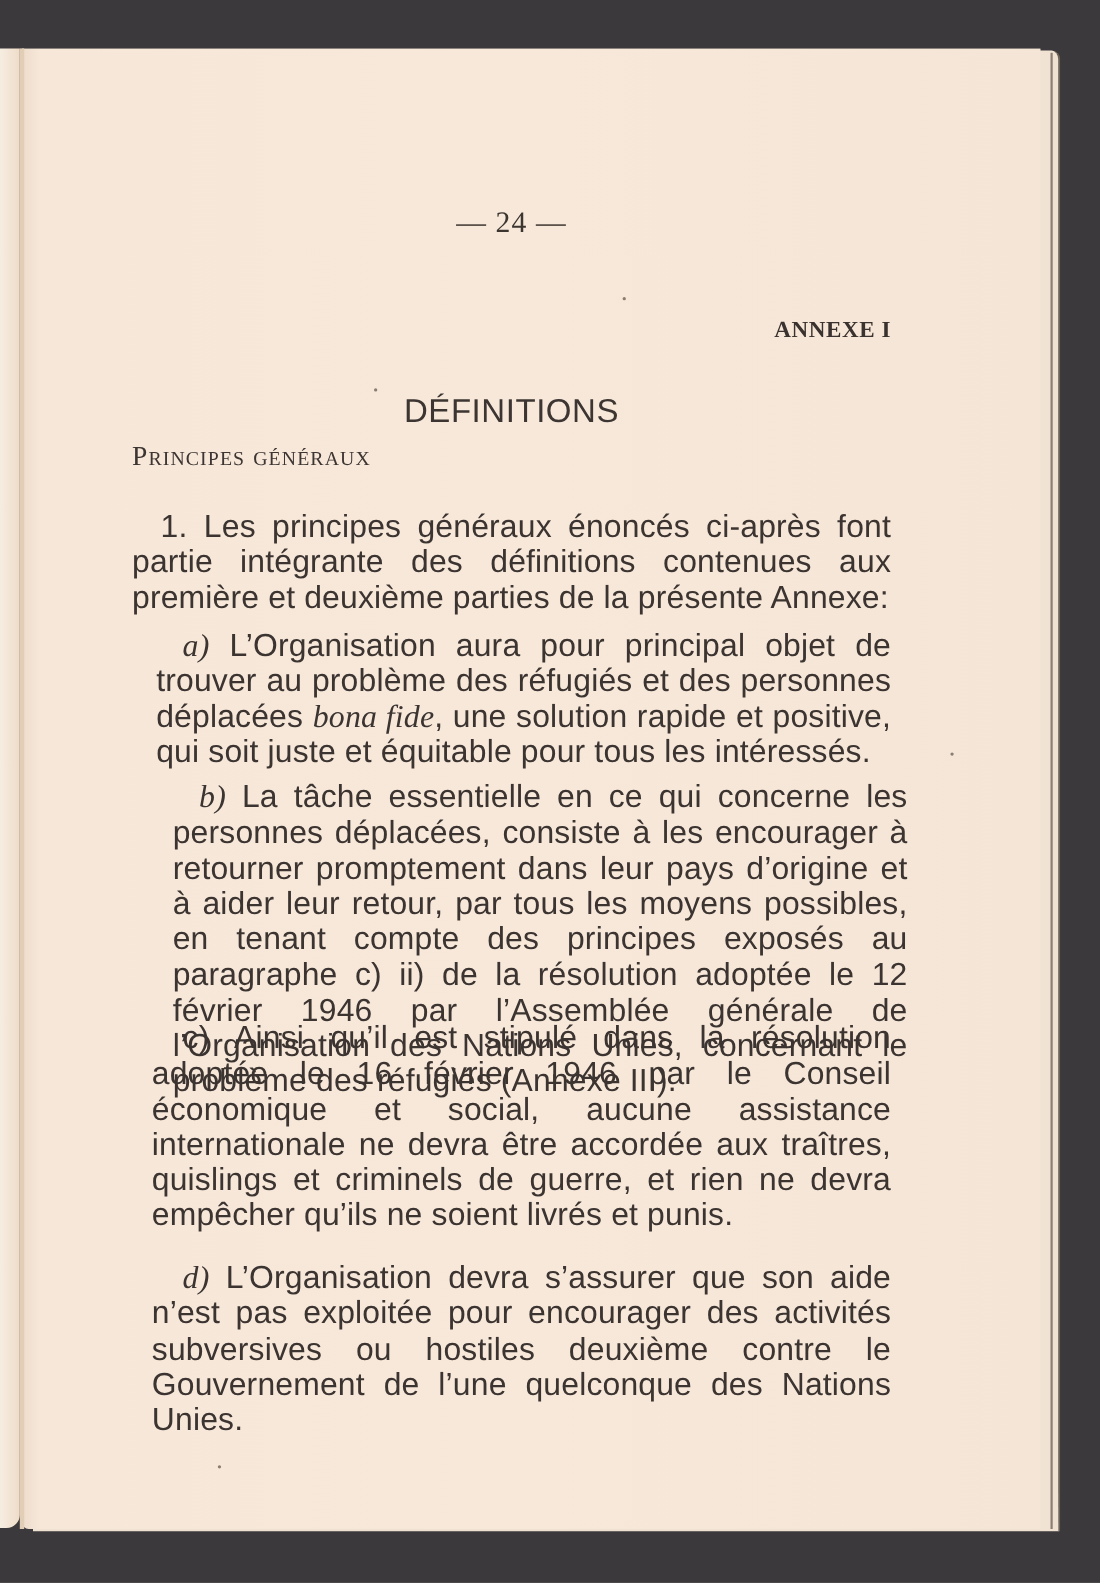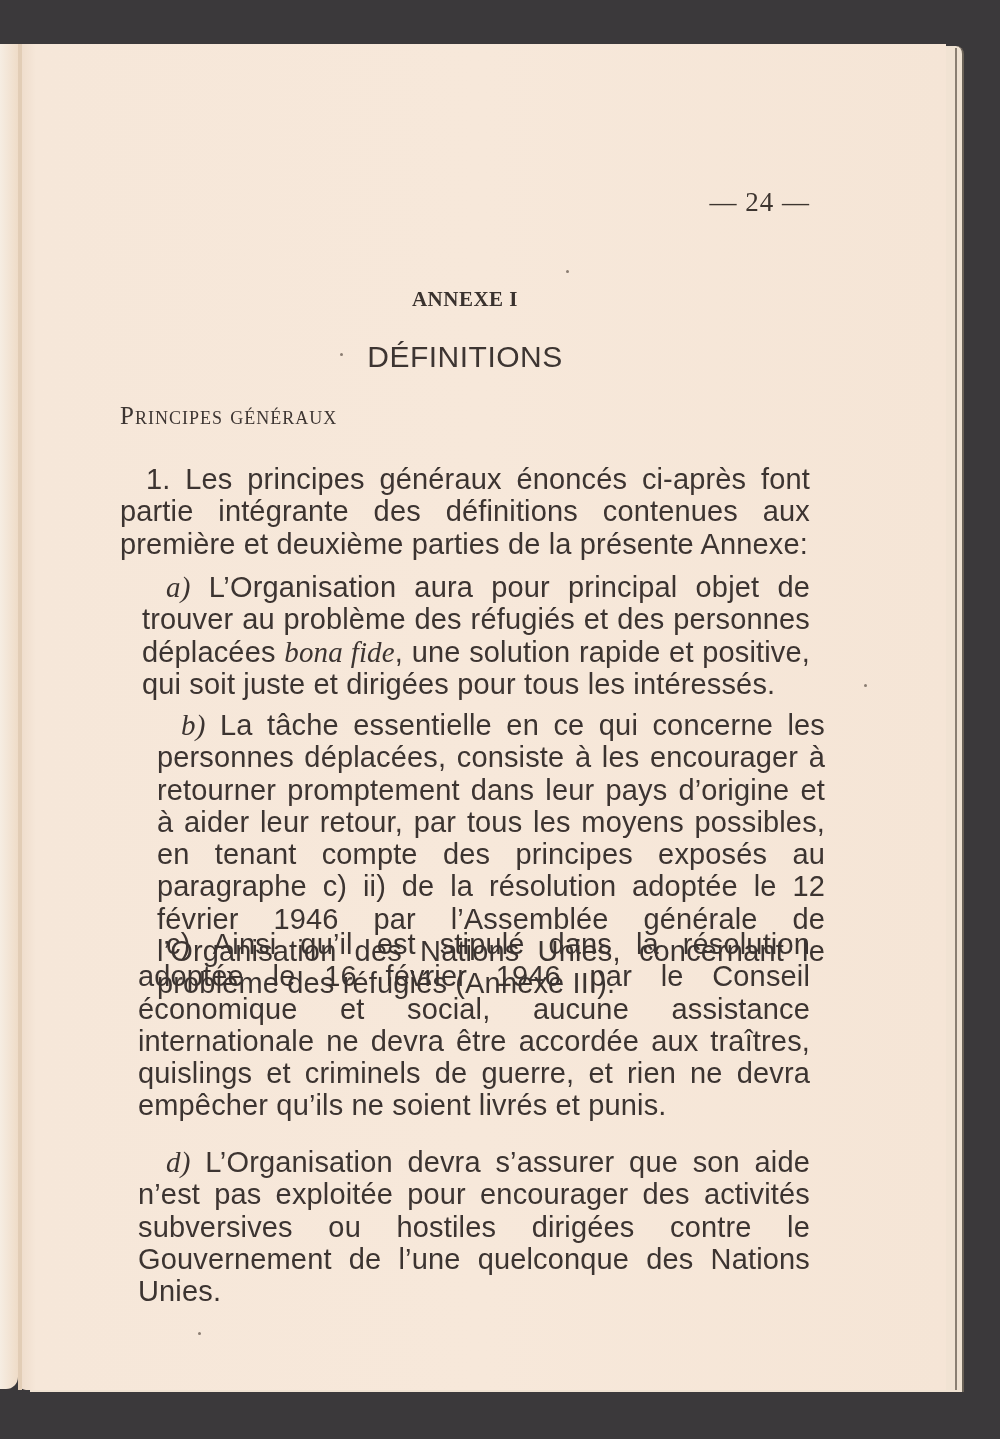--- a/index.html
+++ b/index.html
@@ -31,29 +31,29 @@
       border-bottom-left-radius: 6px;
     }
     .gutter-shadow {
       position: absolute; left: 18px; top: 44px; width: 4px; height: 1346px;
       background: #e2cdb6;
     }
     .content {
       position: absolute; left: 100px; top: 0; width: 690px; color: #3b3330;
     }
     .page-number {
-      position: absolute; top: 143px; left: 0; width: 690px; text-align: right;
+      position: absolute; top: 143px; left: 0; width: 690px; text-align: center;
       font-size: 27px; letter-spacing: 1px; color: #3d3530;
     }
     .annexe {
-      position: absolute; top: 243px; left: 0; width: 690px; text-align: center;
+      position: absolute; top: 243px; left: 0; width: 690px; text-align: right;
       font-size: 21px; font-weight: bold; letter-spacing: 0.5px; color: #3a322e;
     }
     .definitions {
-      position: absolute; top: 296px; left: 0; width: 690px; text-align: center;
+      position: absolute; top: 314px; left: 0; width: 690px; text-align: center;
       font-family: "Liberation Sans", "DejaVu Sans", sans-serif;
       font-size: 30px; letter-spacing: 0.5px; color: #3d3532;
     }
     .principes {
       position: absolute; top: 358px; left: 0; width: 690px; text-align: left;
       font-size: 25px; font-variant: small-caps; letter-spacing: 1px; color: #3d3532;
     }
     .body-text {
       position: absolute; left: 0; width: 690px;
       font-family: "Liberation Sans", "DejaVu Sans", sans-serif;
@@ -82,36 +82,36 @@
     <div class="definitions">DÉFINITIONS</div>
     <div class="principes">Principes généraux</div>
 
     <p class="body-text para-1" style="margin:0">
       <span>1.</span>
       <span>Les principes généraux énoncés ci-après font partie intégrante des définitions contenues aux première et deuxième parties de la présente Annexe:</span>
     </p>
 
     <p class="body-text para-a" style="margin:0">
       <span class="item-letter">a)</span>
-      <span>L’Organisation aura pour principal objet de trouver au problème des réfugiés et des personnes déplacées </span><span class="italic">bona fide</span><span>, une solution rapide et positive, qui soit juste et dirigées pour tous les intéressés.</span>
+      <span>L’Organisation aura pour principal objet de trouver au problème des réfugiés et des personnes déplacées </span><span class="italic">bona fide</span><span>, une solution rapide et positive, qui soit juste et équitable pour tous les intéressés.</span>
     </p>
 
     <p class="body-text para-b" style="margin:0">
       <span class="item-letter">b)</span>
       <span>La tâche essentielle en ce qui concerne les personnes déplacées, consiste à les encourager à retourner promptement dans leur pays d’origine et à aider leur retour, par tous les moyens possibles, en tenant compte des principes exposés au paragraphe c) ii) de la résolution adoptée le 12 février 1946 par l’Assemblée générale de l’Organisation des Nations Unies, concernant le problème des réfugiés (Annexe III).</span>
     </p>
 
     <p class="body-text para-c" style="margin:0">
       <span>c)</span>
       <span>Ainsi qu’il est stipulé dans la résolution adoptée le 16 février 1946 par le Conseil économique et social, aucune assistance internationale ne devra être accordée aux traîtres, quislings et criminels de guerre, et rien ne devra empêcher qu’ils ne soient livrés et punis.</span>
     </p>
 
     <p class="body-text para-d" style="margin:0">
       <span class="item-letter">d)</span>
-      <span>L’Organisation devra s’assurer que son aide n’est pas exploitée pour encourager des activités subversives ou hostiles dirigées contre le Gouvernement de l’une quelconque des Nations Unies.</span>
+      <span>L’Organisation devra s’assurer que son aide n’est pas exploitée pour encourager des activités subversives ou hostiles deuxième contre le Gouvernement de l’une quelconque des Nations Unies.</span>
     </p>
   </div>
   <div class="speck" style="left:546px; top:226px;"></div>
   <div class="speck" style="left:844px; top:640px;"></div>
   <div class="speck" style="left:178px; top:1288px;"></div>
   <div class="speck" style="left:320px; top:309px;"></div>
 </div>
 <div class="gutter-shadow"></div>
 
 </body></html>

